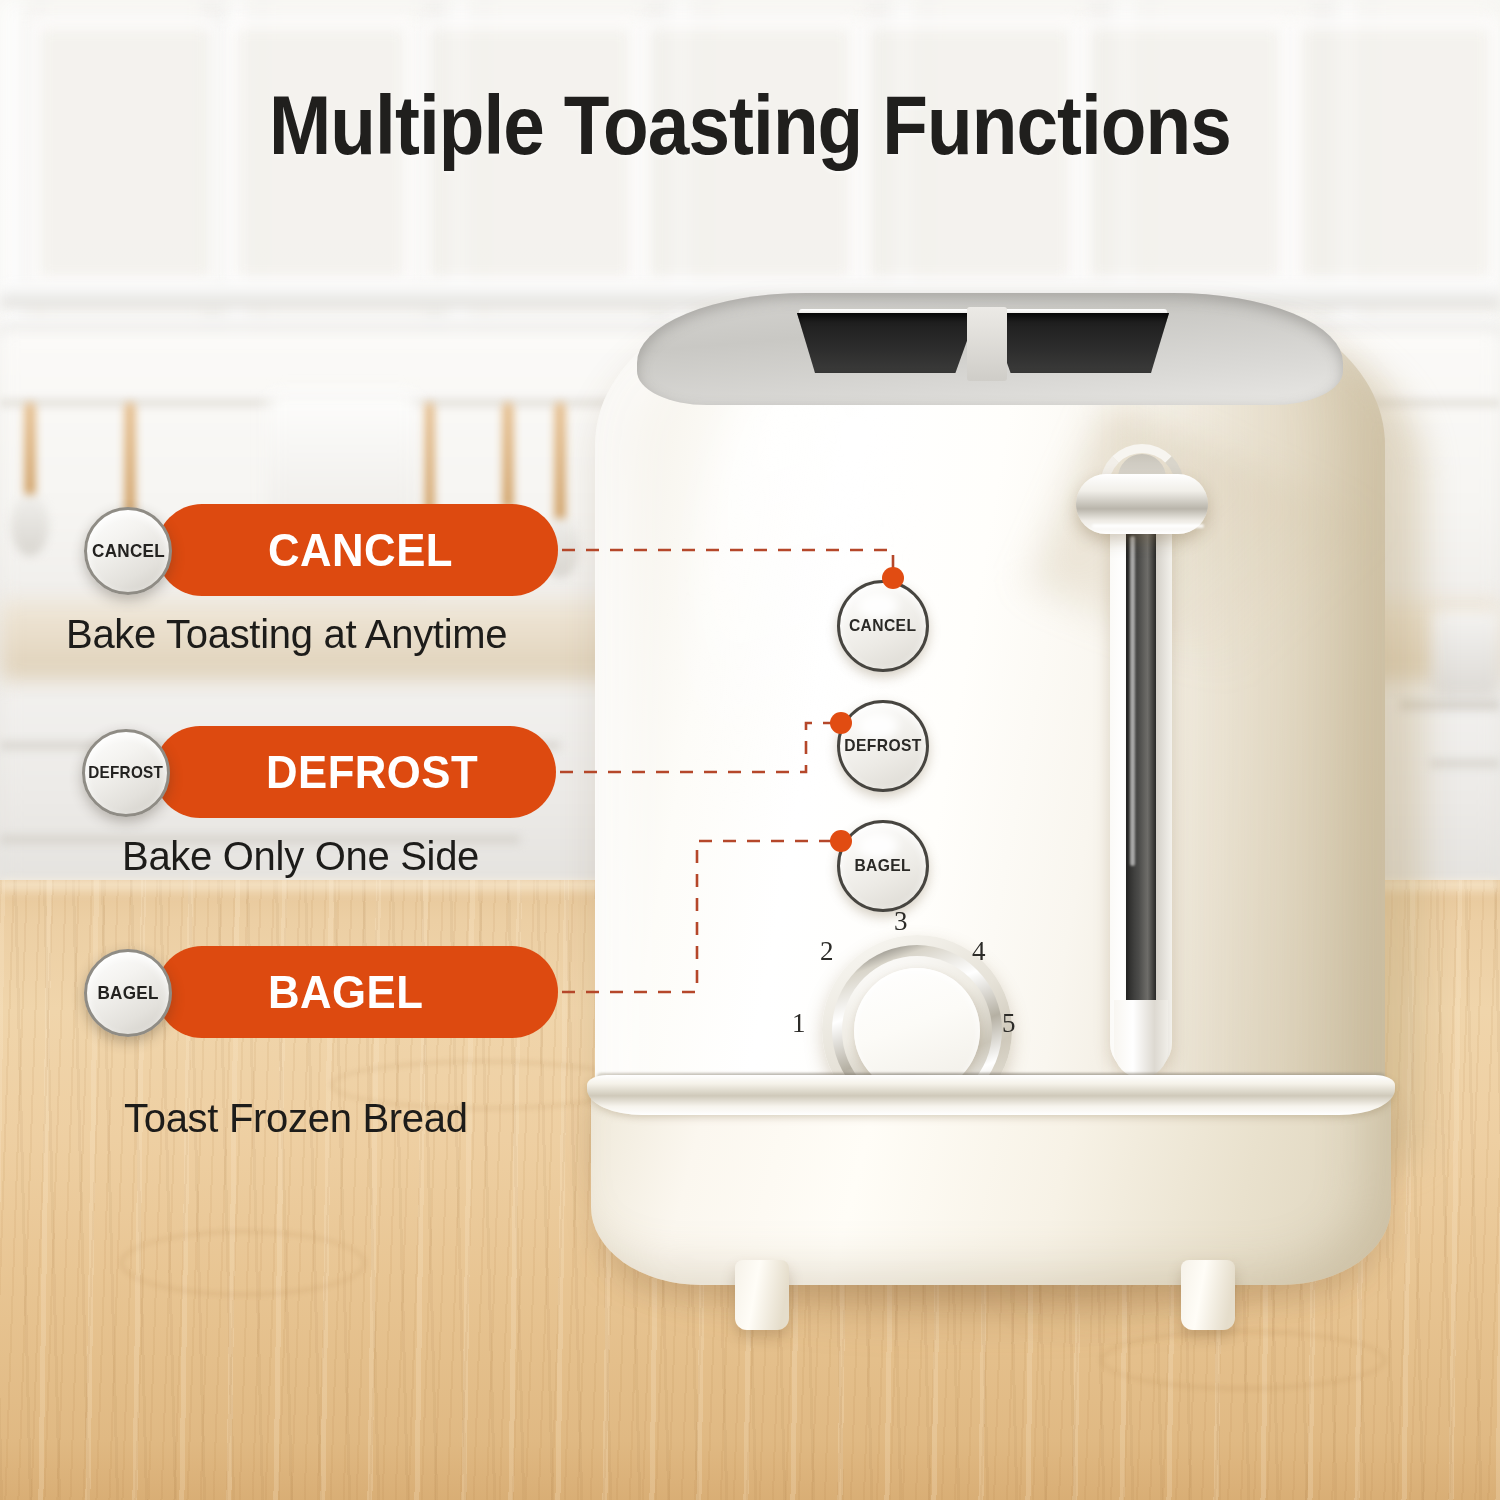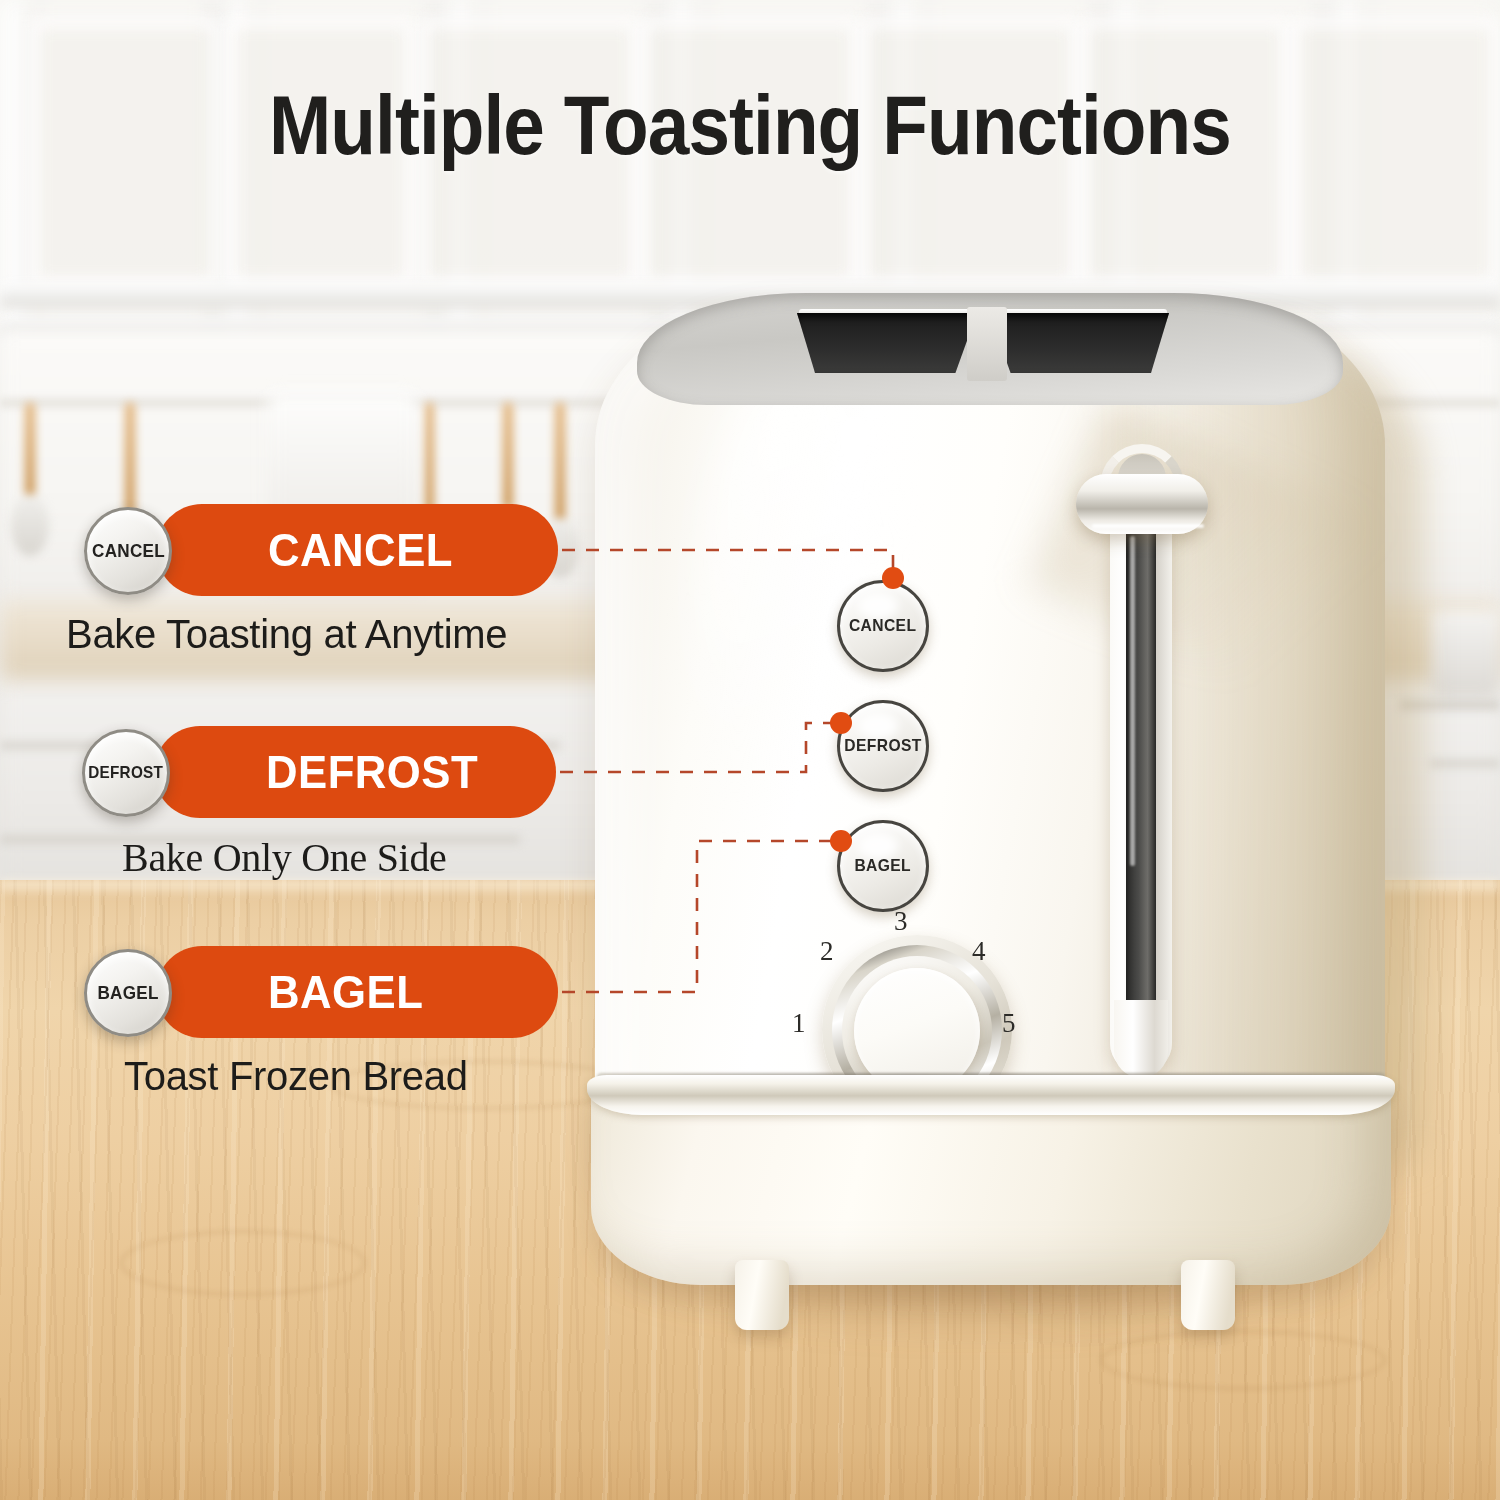--- a/index.html
+++ b/index.html
@@ -394,25 +394,25 @@
   <div class="sub" style="left:66px;top:612px;">Bake Toasting at Anytime</div>
 
   <div class="callout" style="left:66px;top:726px;width:430px;">
     <div class="pill" style="width:402px;background:#DD4A10;">
       <span>DEFROST</span>
     </div>
     <div class="badge-btn">
       <em style="font-size:17px;">DEFROST</em>
     </div>
   </div>
-  <div class="sub" style="left:122px;top:834px;font-family:Liberation Serif, serif;">Bake Only One Side</div>
+  <div class="sub" style="left:122px;top:834px;">Bake Only One Side</div>
 
   <div class="callout" style="left:68px;top:946px;width:430px;">
     <div class="pill" style="width:402px;background:#DD4A10;">
       <span>BAGEL</span>
     </div>
     <div class="badge-btn">
       <em>BAGEL</em>
     </div>
   </div>
-  <div class="sub" style="left:124px;top:1054px;">Toast Frozen Bread</div>
+  <div class="sub" style="left:124px;top:1096px;">Toast Frozen Bread</div>
 
 </div>
 
 </body></html>

